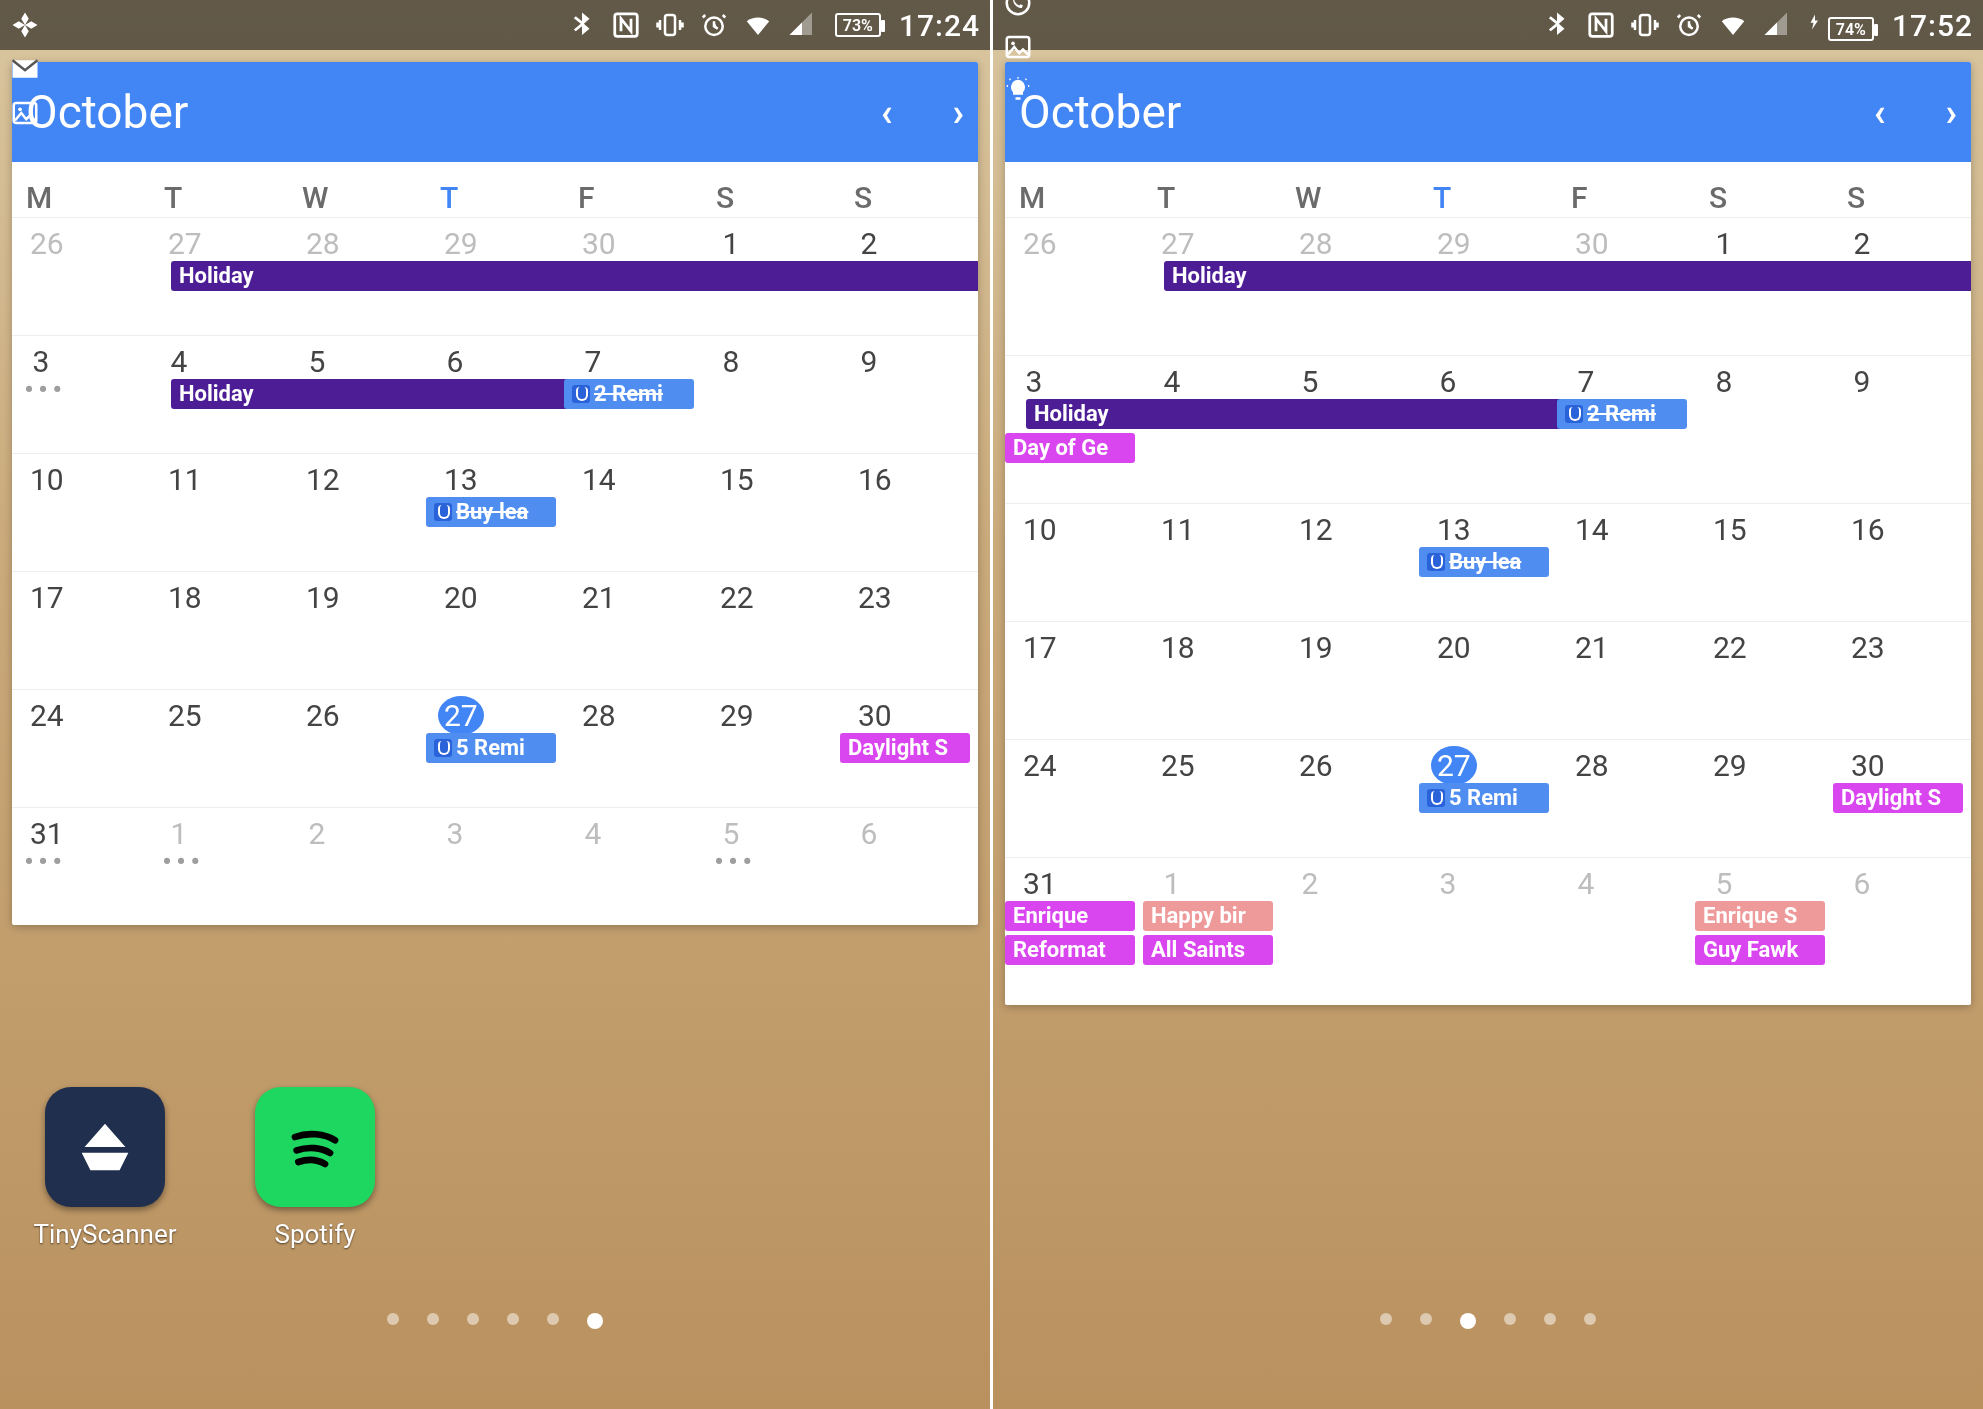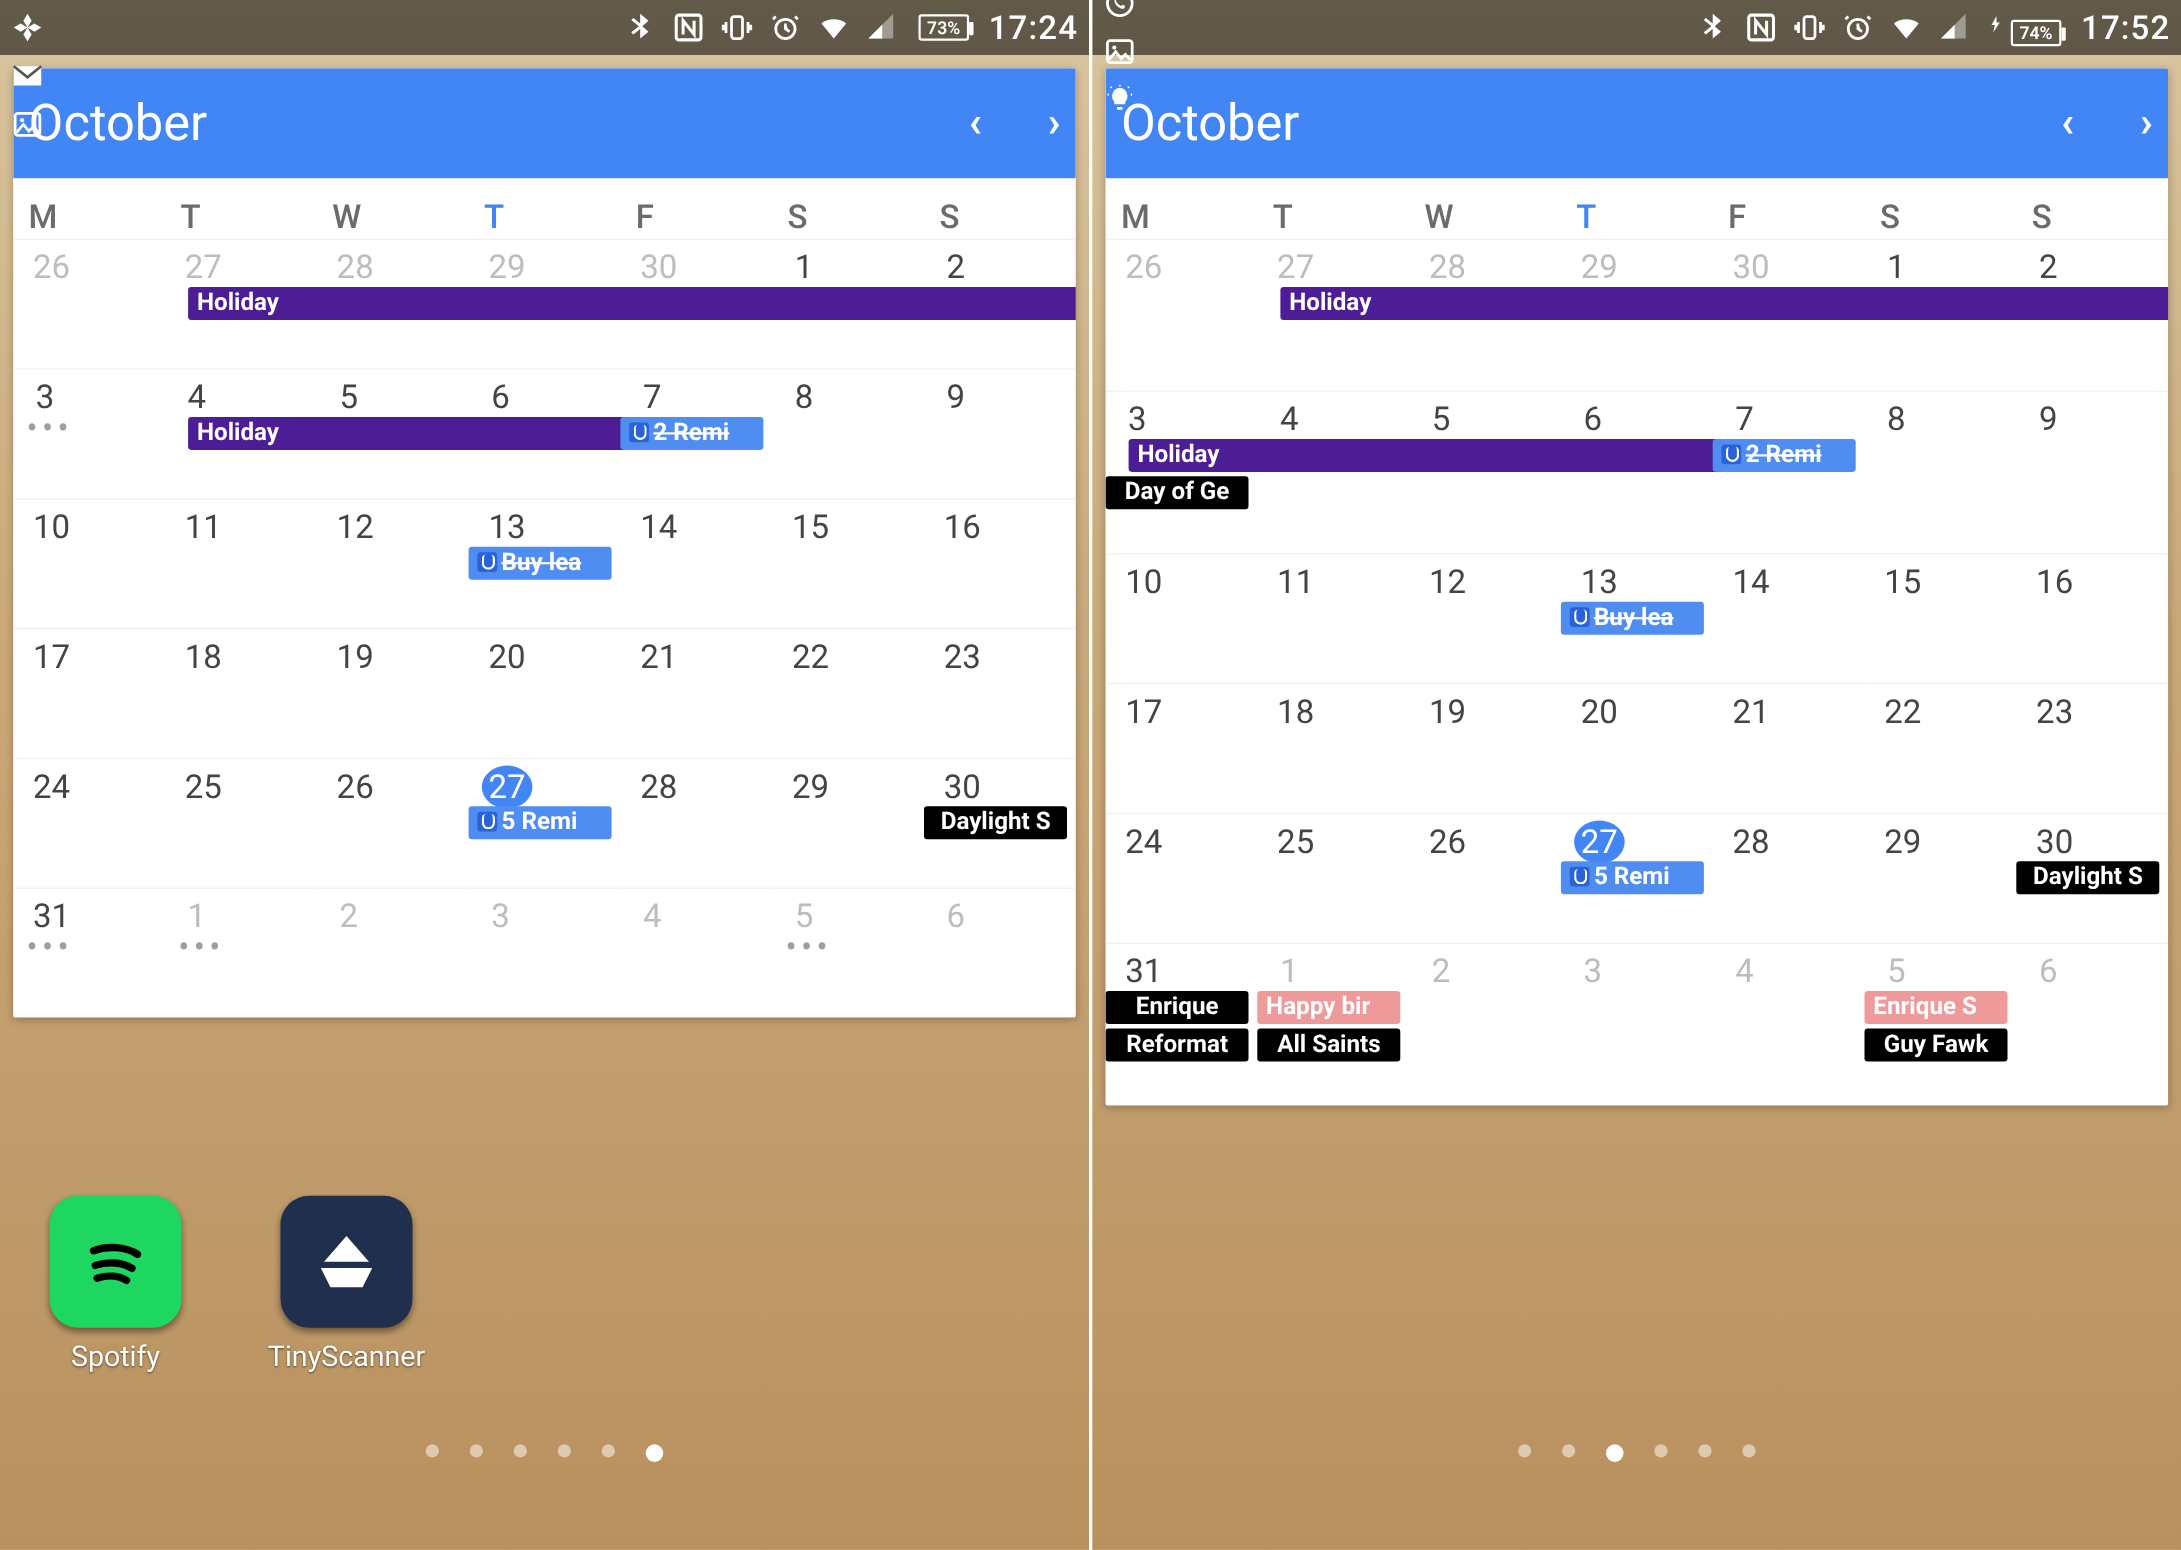--- a/index.html
+++ b/index.html
@@ -99,21 +99,21 @@
     font-weight:700;
     color:#fff;
     padding:0 8px;
     border-radius:3px;
     white-space:nowrap;
     overflow:hidden;
     z-index:2;
   }
   .chip.black{background:#4c1d95;margin-left:21px;}
   .chip.blue{background:#4f8ef0;}
-  .chip.teal{background:#000000;text-align:center;}
+  .chip.teal{background:#d946ef;}
   .chip.salmon{background:#ef9a9a;}
   .chip .tap{display:inline-block;width:18px;height:18px;border-radius:3px;background:#2962d9;margin-right:4px;position:relative;top:2px;}
   .chip .tap::before{content:"";position:absolute;left:4px;top:2px;width:8px;height:12px;border:2px solid #fff;border-radius:4px 4px 6px 6px;border-top:none;}
   .strike{ text-decoration:line-through; }
 
   
   .week-row { position:relative; }
 
   
   .apps {
@@ -317,36 +317,36 @@
             <div class="cell other-month"><span class="num">3</span></div>
             <div class="cell other-month"><span class="num">4</span></div>
             <div class="cell other-month"><span class="num">5</span><div class="dots">•••</div></div>
             <div class="cell other-month"><span class="num">6</span></div>
           </div>
         </div>
       </div>
   </div>
 
   <div class="apps">
+    <div class="app tiny">
+      <div class="icon">
+        <svg viewBox="0 0 24 24">
+            <path d="M4 14h16l-3 6H7zM5 12l7-8 7 8H5z"></path>
+          </svg>
+      </div>
+      <div class="label">TinyScanner</div>
+    </div>
     <div class="app spotify">
       <div class="icon">
         <svg viewBox="0 0 24 24">
             <circle cx="12" cy="12" r="11" fill="#1ed760"></circle>
             <path fill="none" stroke="#000" stroke-width="2" stroke-linecap="round" d="M6 9c4-1.5 9-1 12 1M6.5 13c3.5-1.2 7.5-.8 10 .8M7 16.5c3-1 6-.6 8 .6"></path>
           </svg>
       </div>
       <div class="label">Spotify</div>
-    </div>
-    <div class="app tiny">
-      <div class="icon">
-        <svg viewBox="0 0 24 24">
-            <path d="M4 14h16l-3 6H7zM5 12l7-8 7 8H5z"></path>
-          </svg>
-      </div>
-      <div class="label">TinyScanner</div>
     </div>
   </div>
 
   <div class="pager" id="L-pager">
       <span></span>
       <span></span>
       <span></span>
       <span></span>
       <span></span>
       <span class="active"></span>

